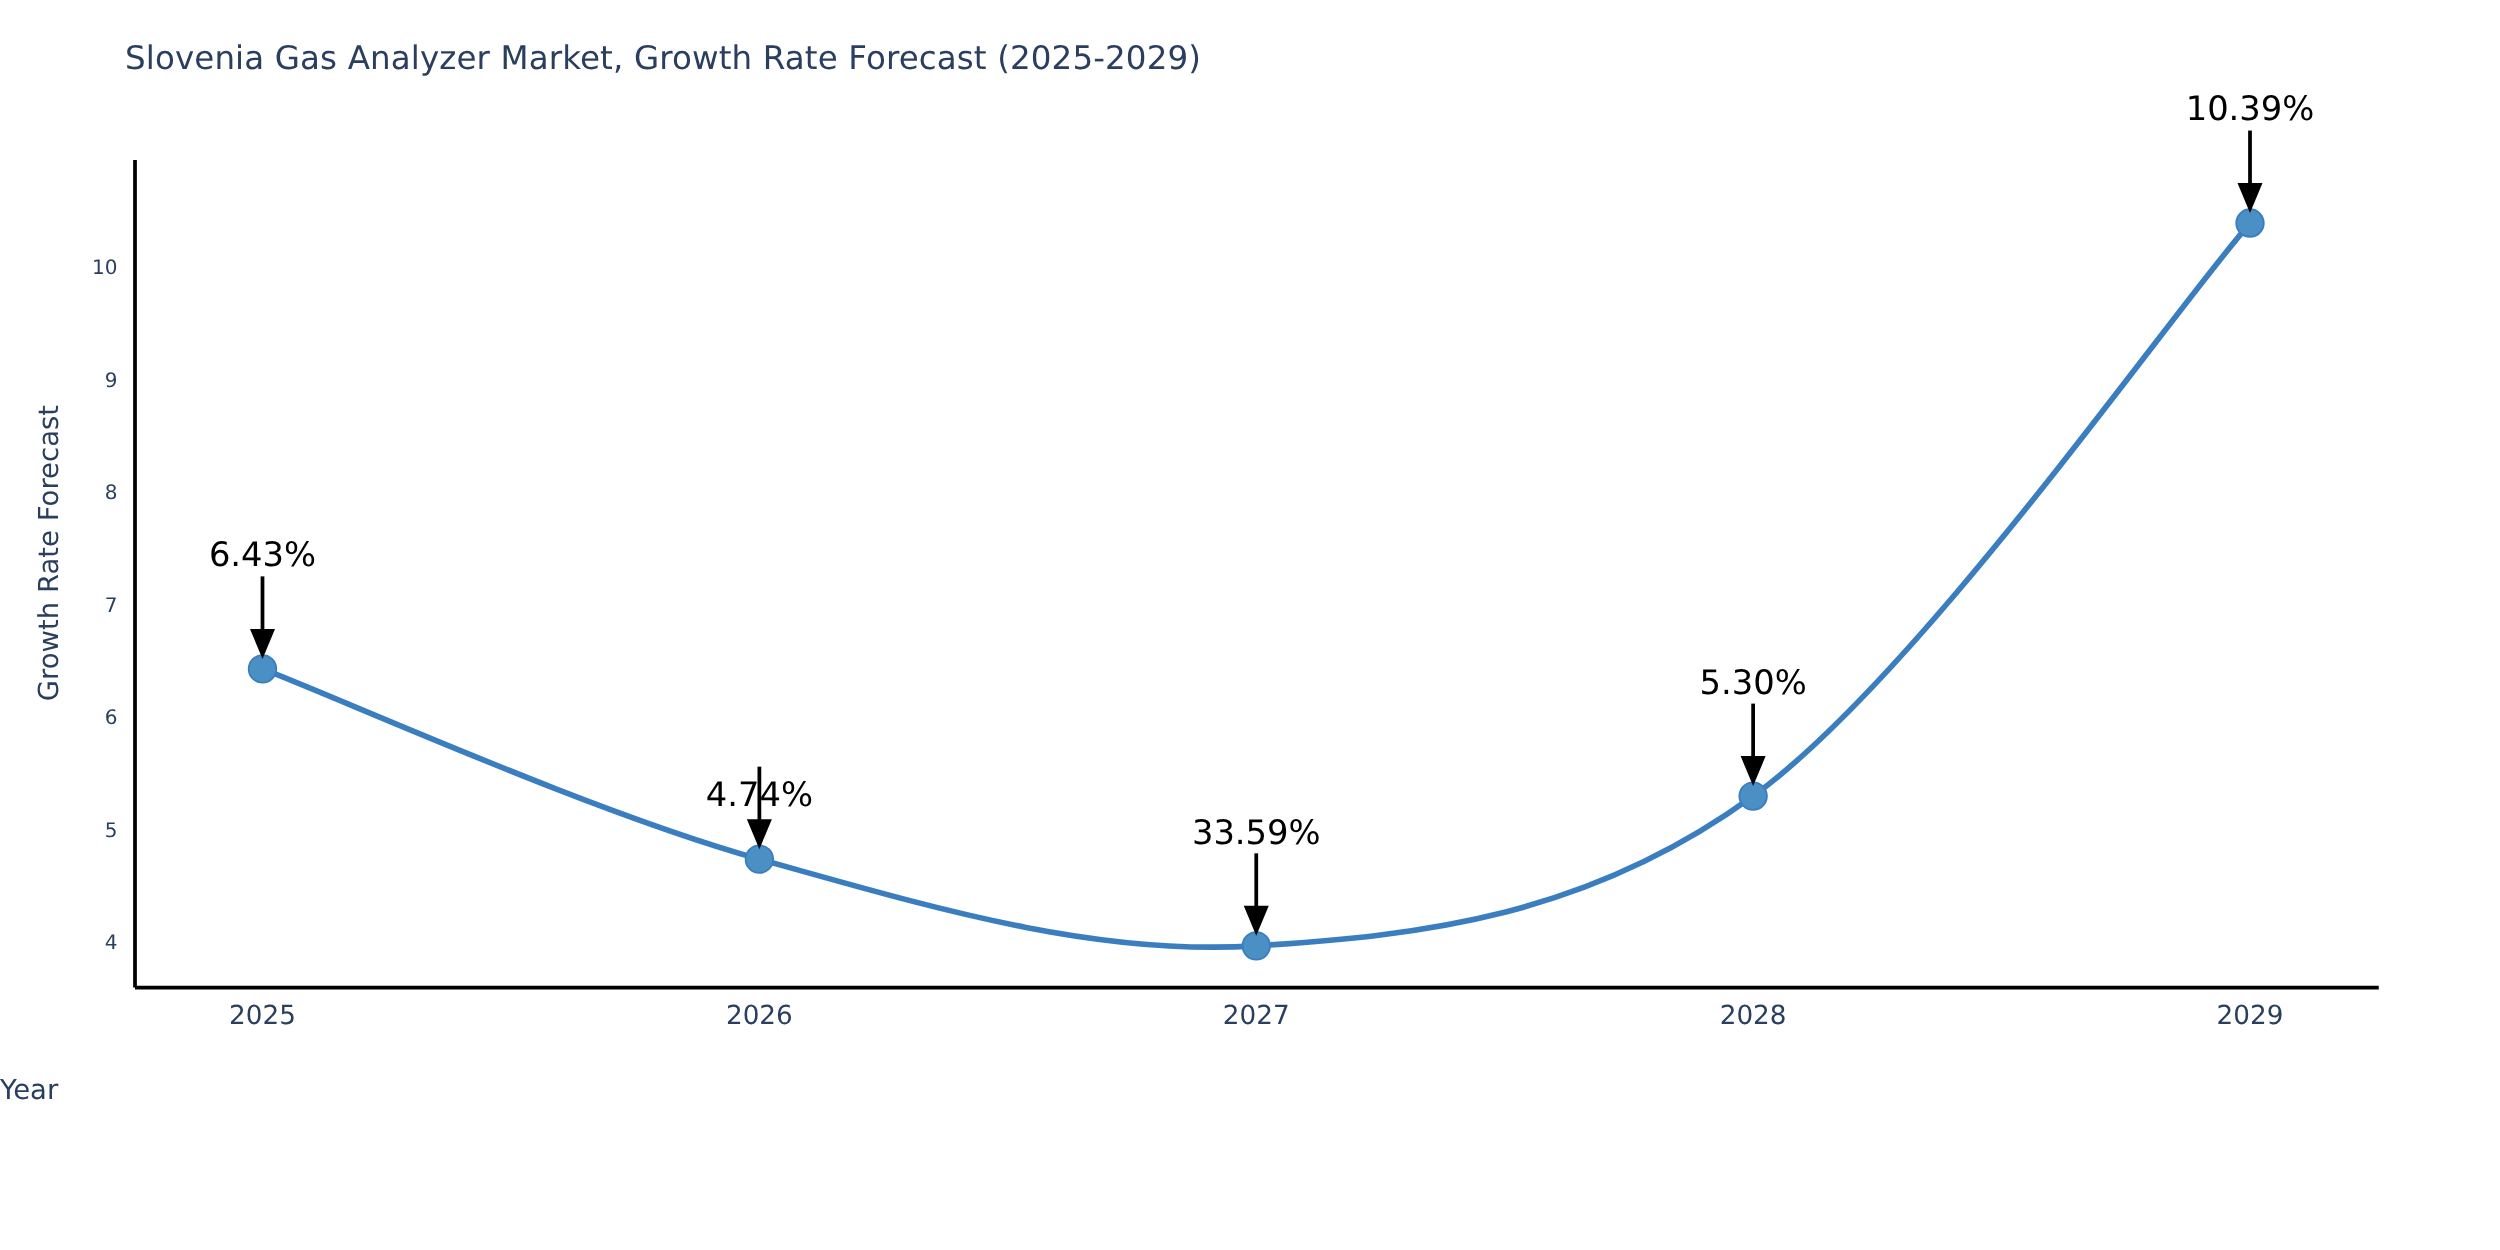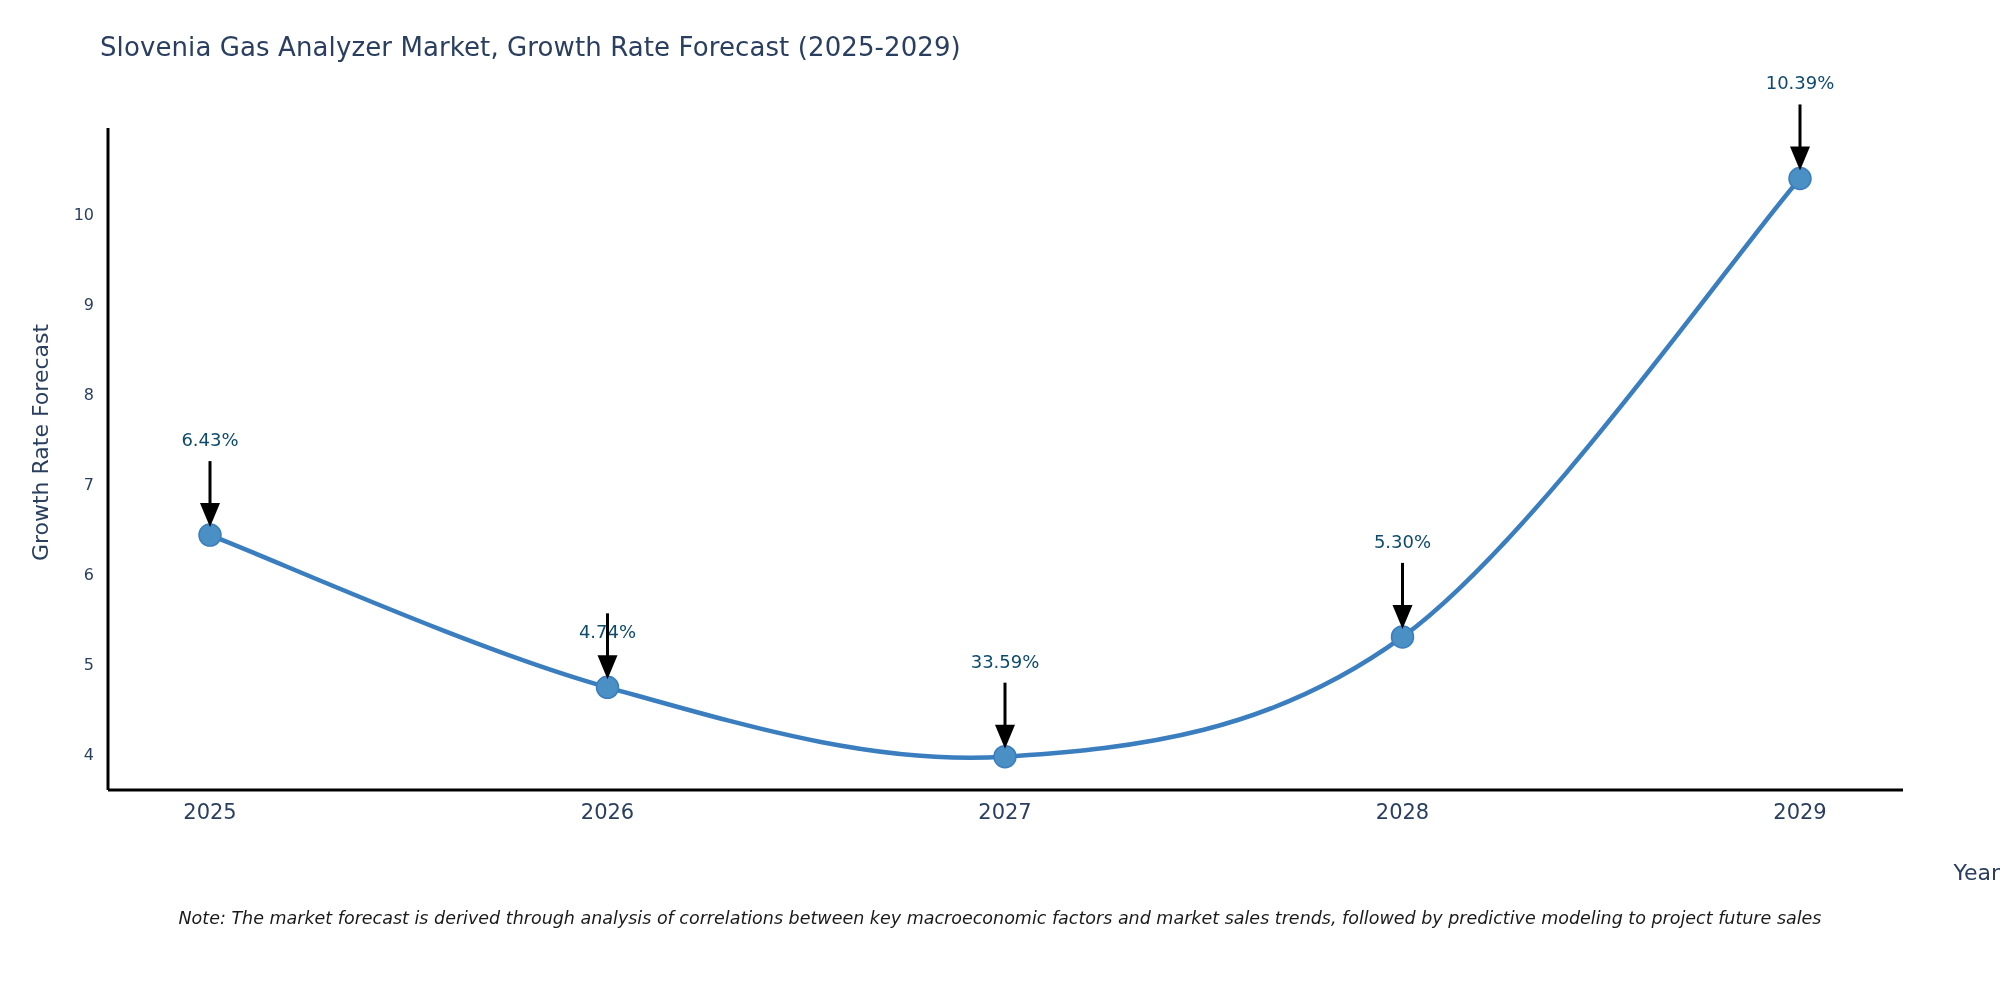--- a/index.html
+++ b/index.html
@@ -41,21 +41,21 @@
     color: #2a3f5f;
     transform: rotate(-90deg);
     transform-origin: center center;
     white-space: nowrap;
   }
   .x-axis-title {
     position: absolute;
     top: 860px;
     left: 0;
     width: 2000px;
-    text-align: right;
+    text-align: left;
     font-size: 22px;
     color: #2a3f5f;
   }
   .tick-label-y {
     position: absolute;
     right: 0;
     width: 60px;
     text-align: right;
     font-size: 16px;
     color: #2a3f5f;
@@ -64,22 +64,22 @@
   .tick-label-x {
     position: absolute;
     font-size: 21px;
     color: #2a3f5f;
     transform: translateX(-50%);
     top: 800px;
     white-space: nowrap;
   }
   .point-annotation {
     position: absolute;
-    font-size: 18px;
-    color: #0c4a6e;
+    font-size: 27px;
+    color: #000000;
     transform: translateX(-50%);
     white-space: nowrap;
   }
   .footnote {
     position: absolute;
     left: 0;
     width: 2000px;
     top: 908px;
     text-align: center;
     font-size: 17.5px;
@@ -150,14 +150,13 @@
         <polygon points="597.5,655.3224489795919 617.5,655.3224489795919 607.5,679.3224489795919" fill="#000000"></polygon>
         <line x1="1005" y1="682.6748299319728" x2="1005" y2="730.6748299319728" stroke="#000000" stroke-width="3"></line>
         <polygon points="995,724.6748299319728 1015,724.6748299319728 1005,748.6748299319728" fill="#000000"></polygon>
         <line x1="1402.5" y1="562.8843537414966" x2="1402.5" y2="610.8843537414966" stroke="#000000" stroke-width="3"></line>
         <polygon points="1392.5,604.8843537414966 1412.5,604.8843537414966 1402.5,628.8843537414966" fill="#000000"></polygon>
         <line x1="1800" y1="104.43809523809512" x2="1800" y2="152.43809523809512" stroke="#000000" stroke-width="3"></line>
         <polygon points="1790,146.43809523809512 1810,146.43809523809512 1800,170.43809523809512" fill="#000000"></polygon>
       </g>
   </svg>
 
-<div class="footnote">Note: The market forecast is derived through analysis of correlations between key macroeconomic factors and market sales trends, followed by predictive modeling to project future sales</div>
   </div>
 
 </body></html>

